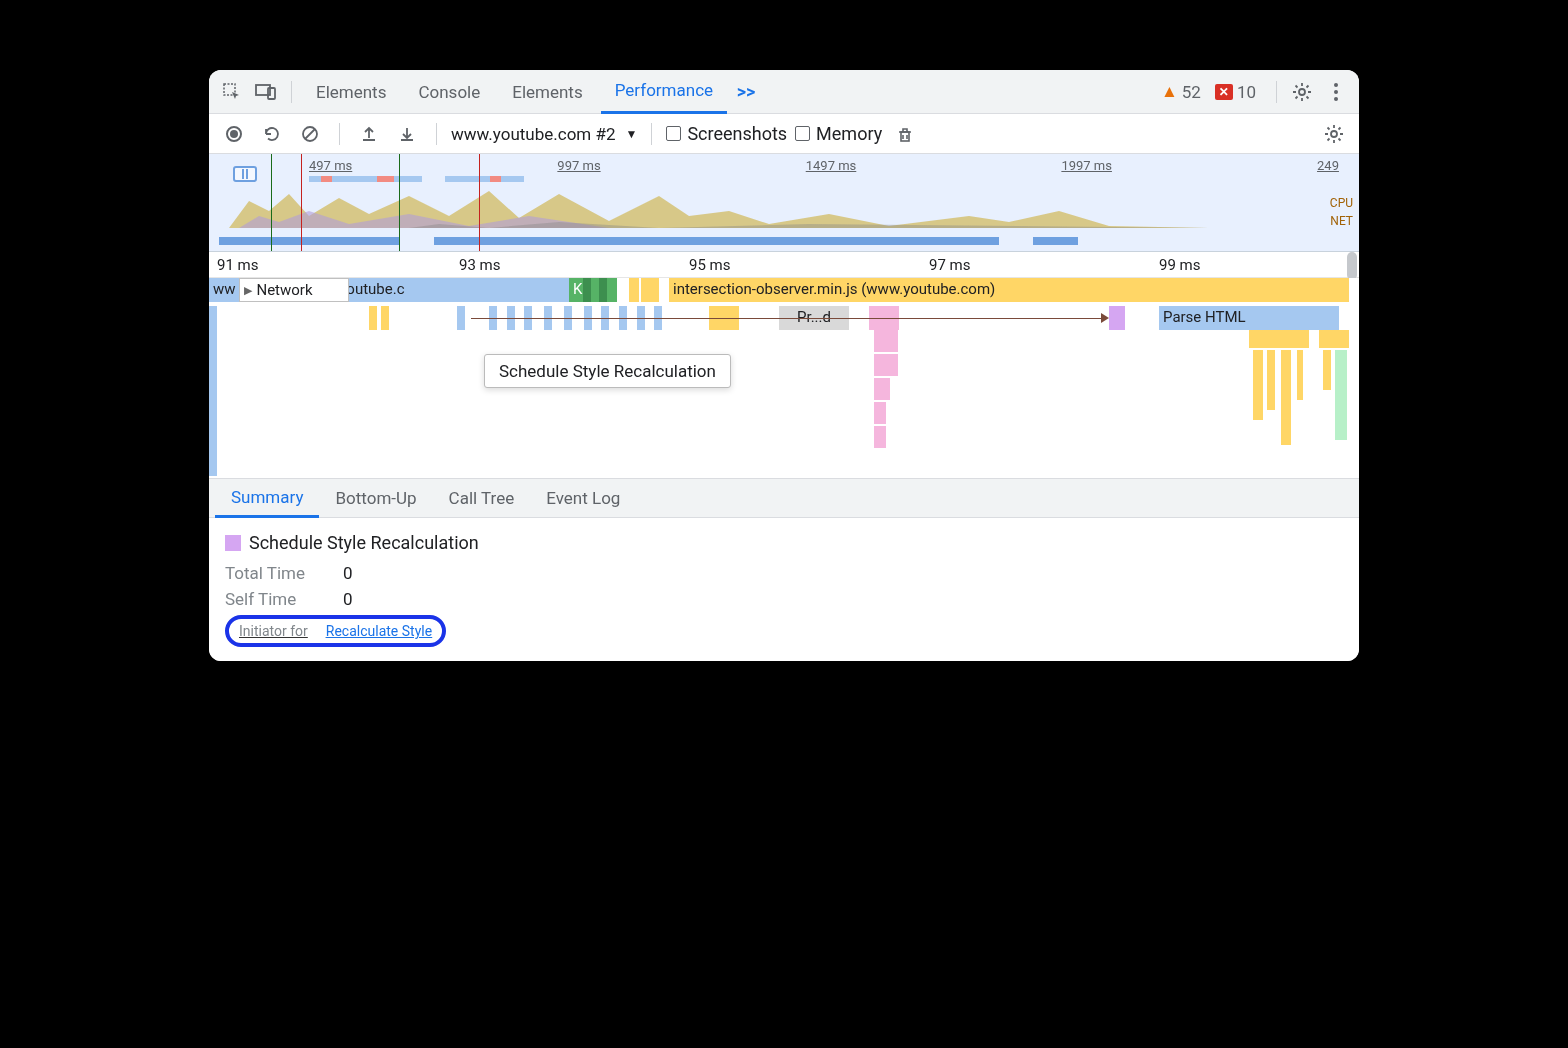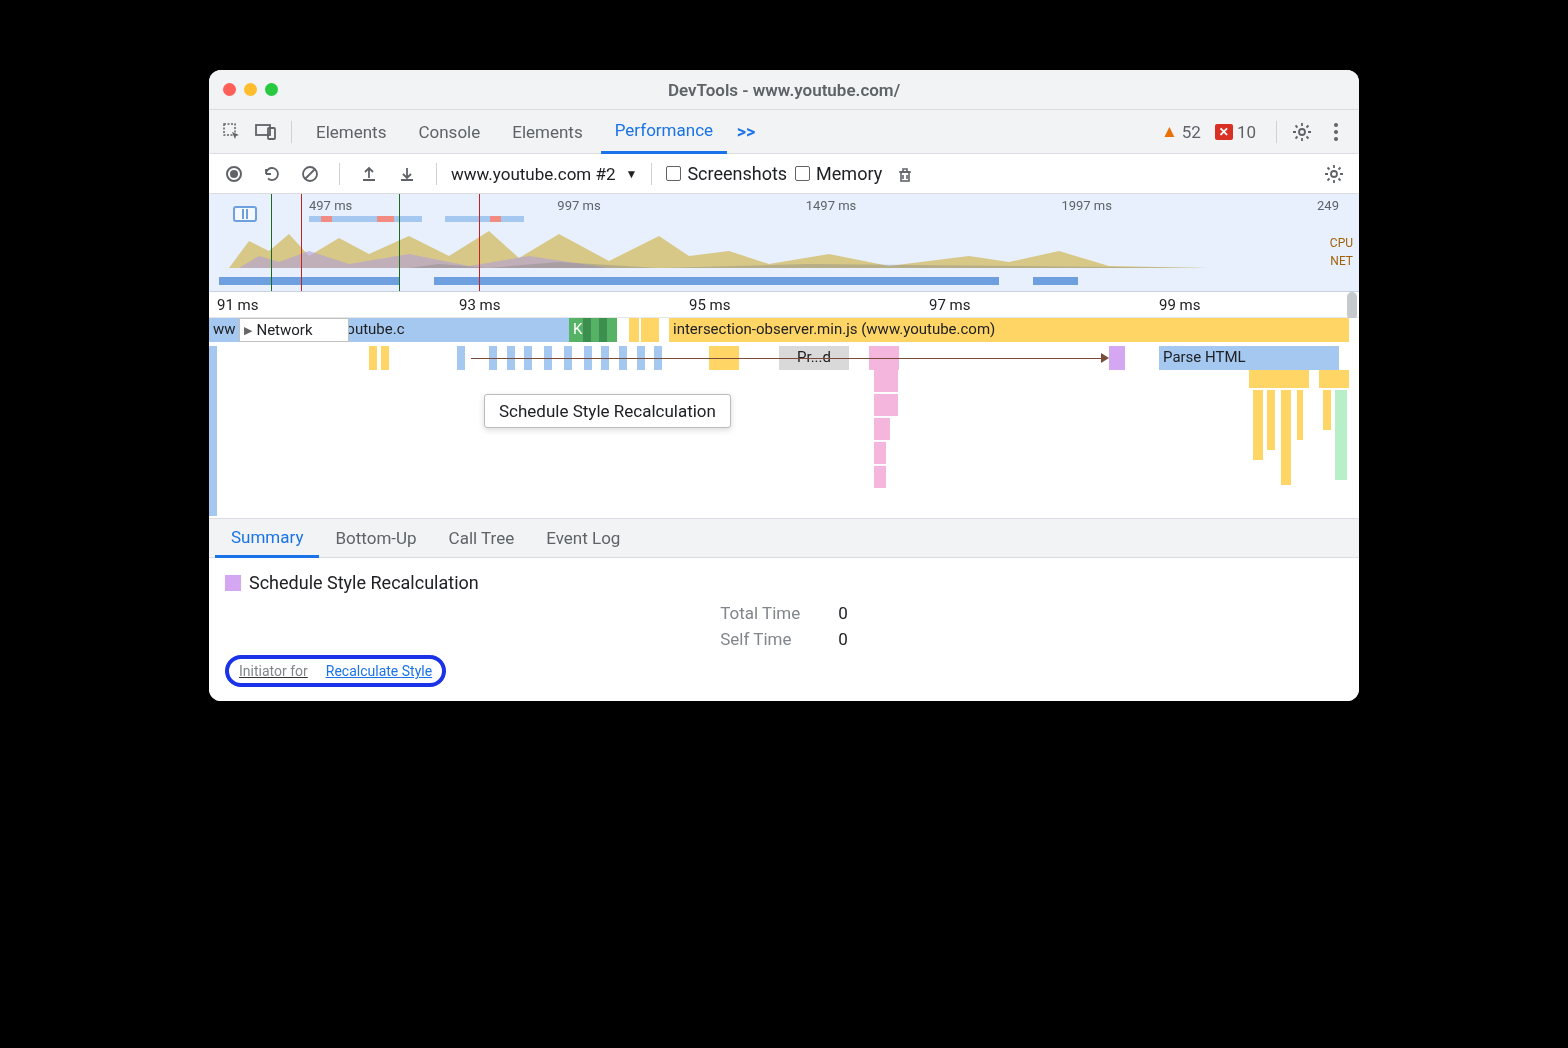--- a/index.html
+++ b/index.html
@@ -72,21 +72,21 @@
   .rec { width:16px; height:16px; border:2px solid #5f6368; border-radius:50%; }
   .rec-inner { width:8px; height:8px; background:#5f6368; border-radius:50%; margin:2px auto;}
   .dropdown {
     display:flex; align-items:center; gap:10px; color:#202124; font-size:17px;
   }
   .checkbox { width:15px; height:15px; border:1.5px solid #5f6368; border-radius:2px; }
   .cb-wrap { display:flex; align-items:center; gap:6px; color:#202124; font-size:18px; }
 
   
   .overview { height: 98px; background:#e8f0fe; position:relative; border-bottom:1px solid #c8d2dc; }
-  .overview-ticks { position:absolute; top:4px; left:0; right:0; display:flex; justify-content:space-between; padding:0 20px; font-size:13px; color:#5f6368;}
+  .overview-ticks { position:absolute; top:4px; left:0; right:0; display:flex; justify-content:space-between; padding:0 20px; font-size:13px; color:#5f6368;text-decoration:underline;}
   .ov-band1 { position:absolute; top:20px; left:10px; right:10px; height:10px; }
   .ov-band1 .bar { position:absolute; height:6px; top:2px; background:#f28b82; }
   .ov-band1 .barb { position:absolute; height:6px; top:2px; background:#a5c8f0; }
   .ov-cpu {
     position:absolute; top:32px; left:0; right:0; height:42px;
     background: linear-gradient(#e8f0fe,#e8f0fe);
   }
   .ov-net { position:absolute; bottom:6px; left:10px; right:10px; height:8px; }
   .ov-net .nbar { position:absolute; height:8px; background:#6ea0e0; }
   .ov-labels { position:absolute; right:6px; top:40px; font-size:12px; color:#a16207; text-align:right; line-height:1.5;}
@@ -132,42 +132,34 @@
   
   .btabs { height:40px; background:#f1f3f4; border-top:1px solid #dadce0; border-bottom:1px solid #dadce0;
     display:flex; align-items:center; padding:0 6px;}
   .btab { padding:0 16px; height:40px; display:flex; align-items:center; color:#5f6368; font-size:17px; cursor:pointer;}
   .btab.active { color:#1a73e8; border-bottom:3px solid #1a73e8;}
 
   
   .summary { padding:14px 16px; background:#fff; }
   .sum-title { display:flex; align-items:center; gap:8px; font-size:18px; color:#202124; margin-bottom:10px;}
   .swatch { width:16px; height:16px; background:#d5a6f2; }
-  .kv { display:flex; gap:18px; font-size:17px; margin:6px 0;justify-content:center;}
+  .kv { display:flex; gap:18px; font-size:17px; margin:6px 0;}
   .kv .k { color:#80868b; min-width:100px;}
   .kv .v { color:#202124;}
   .link { color:#1a73e8; text-decoration:underline; cursor:pointer;}
   .highlight-box {
     border:4px solid #1a33e8; border-radius:18px; padding:4px 10px;
     display:inline-flex; gap:18px; align-items:center;text-decoration:underline;
   }
 </style>
 </head>
 <body>
 
 <div class="window">
 
-  <div class="titlebar">
-    <div class="traffic">
-      <span class="tl-close"></span>
-      <span class="tl-min"></span>
-      <span class="tl-max"></span>
-    </div>
-    <div class="title-text">DevTools - www.youtube.com/</div>
-  </div>
 
   <div class="tabbar">
     <div class="icon-btn">
       <svg width="20" height="20" viewBox="0 0 20 20">
           <rect x="2" y="2" width="11" height="11" fill="none" stroke="#5f6368" stroke-width="1.5" stroke-dasharray="2 1.5"></rect>
           <path d="M10 10 L17 13 L14 14 L13 17 Z" fill="#5f6368"></path>
         </svg>
     </div>
     <div class="icon-btn">
       <svg width="22" height="18" viewBox="0 0 22 18">

